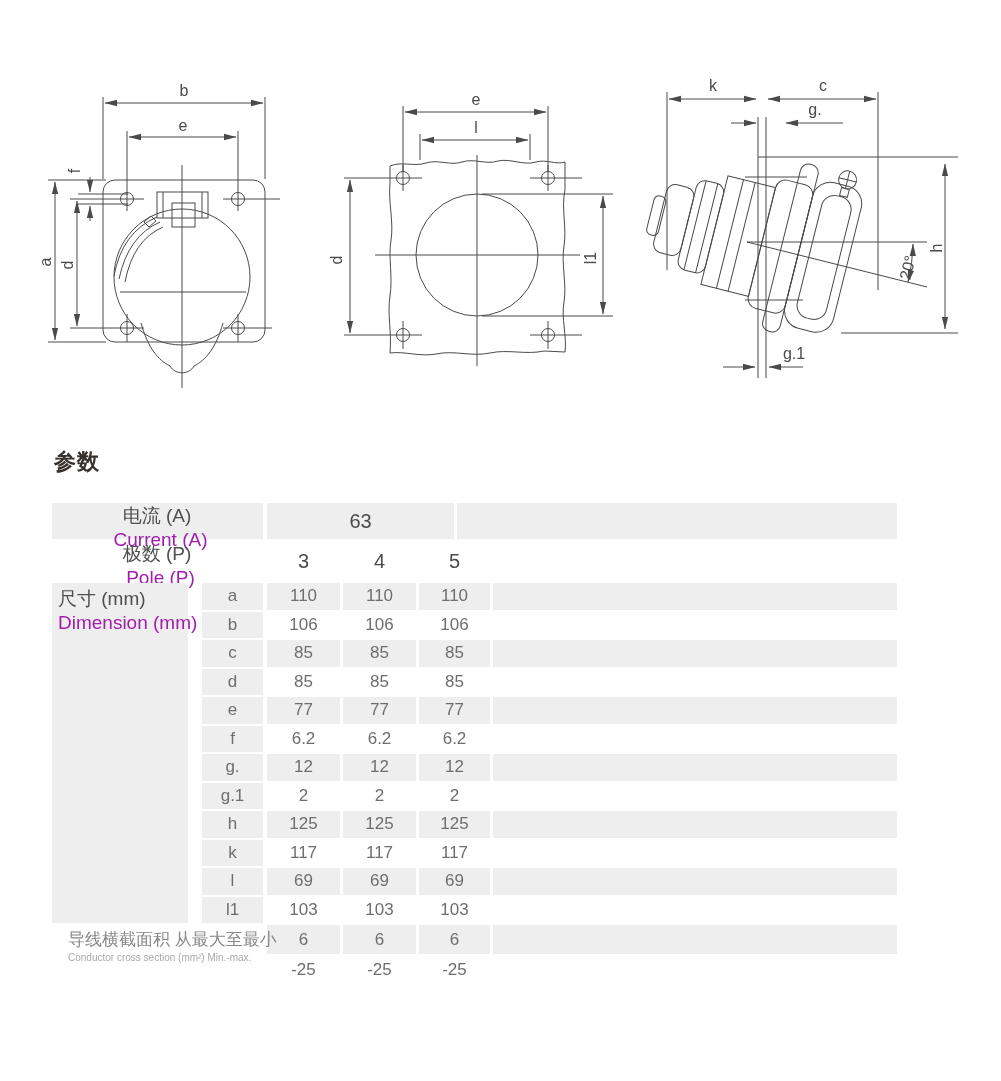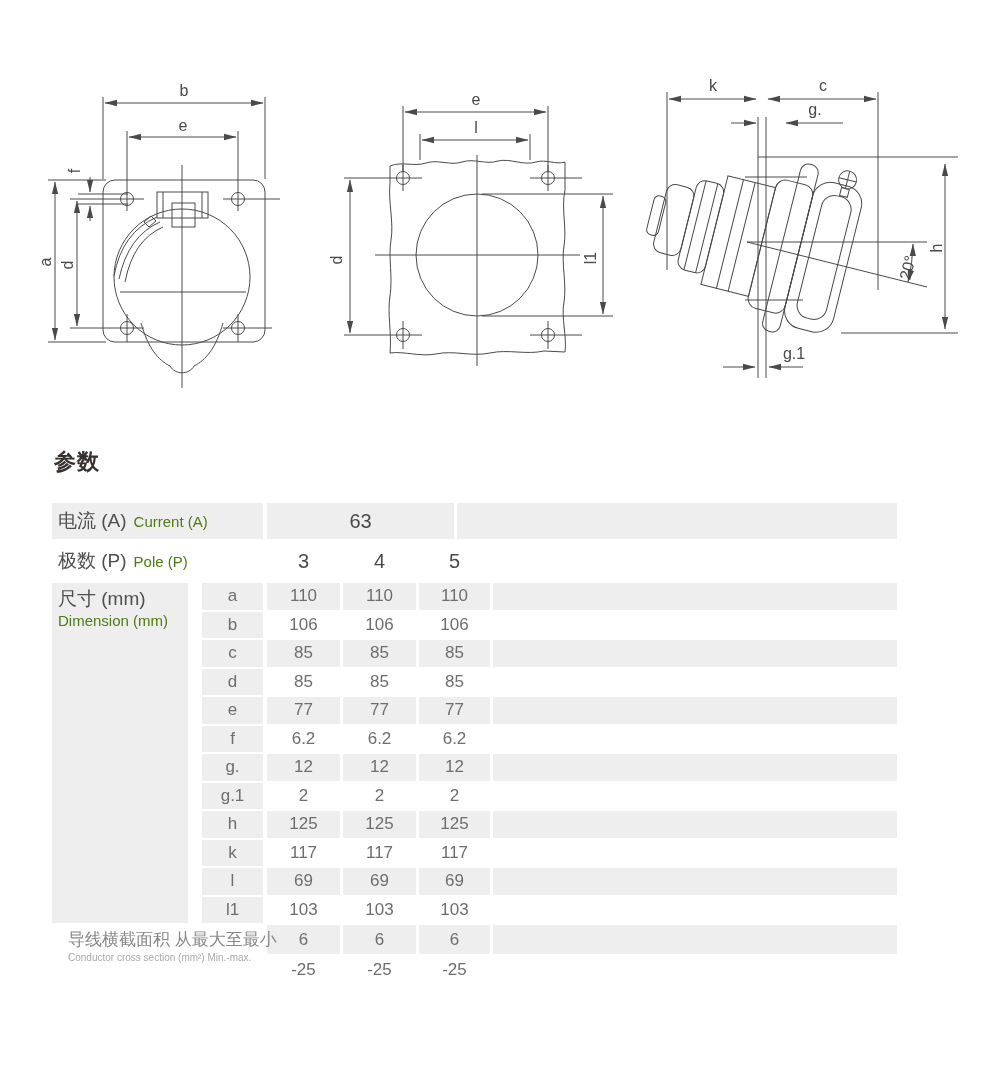--- a/index.html
+++ b/index.html
@@ -12,30 +12,30 @@
   .d1{left:40px;top:70px;}
   .d2{left:330px;top:70px;}
   .d3{left:645px;top:55px;}
   .heading{position:absolute;left:54px;top:447px;margin:0;font-size:22px;font-weight:700;
            color:#36312e;letter-spacing:1px;}
   
   .tbl{position:absolute;left:52px;top:503px;width:845px;color:#6e6e6e;}
   .row{display:flex;margin-bottom:2px;}
   .cell{display:flex;align-items:center;justify-content:center;box-sizing:border-box;}
   .g{background:#eeeeee;}
-  .lab{width:211px;justify-content:flex-start;padding-left:6px;margin-right:4px;}
+  .lab{width:211px;justify-content:flex-start;padding-left:6px;margin-right:4px;flex-direction:column;}
   .r-current{height:36px;}
   .r-pole{height:40px;}
   .vspan{width:187px;margin-right:3px;}
   .v{width:73px;margin-right:3px;font-size:17px;}
   .v3{width:71px;}
   .fill{flex:1;}
   .big{font-size:20px;color:#4a4a4a;}
   .cn{font-size:19px;color:#4f4f4f;margin-right:7px;white-space:nowrap;}
-  .en{font-size:15px;color:#4d7c0f;white-space:nowrap;}
+  .en{font-size:19px;color:#a21caf;white-space:nowrap;}
   .dimwrap{position:relative;}
   .dimlabel{position:absolute;left:0;top:0;width:136px;height:340px;background:#eeeeee;
             box-sizing:border-box;padding:3px 12px 0 6px;}
   .dimlabel .cn{display:block;line-height:25px;}
   .dimlabel .en{display:block;margin-top:1px;}
   .dim{height:26.5px;padding-left:150px;}
   .key{width:61px;margin-right:4px;background:#eeeeee;font-size:17px;}
   .sg .v,.sg .fill{background:#eeeeee;}
   .condwrap{position:relative;}
   .condlabel{position:absolute;left:16px;top:3px;width:215px;}

